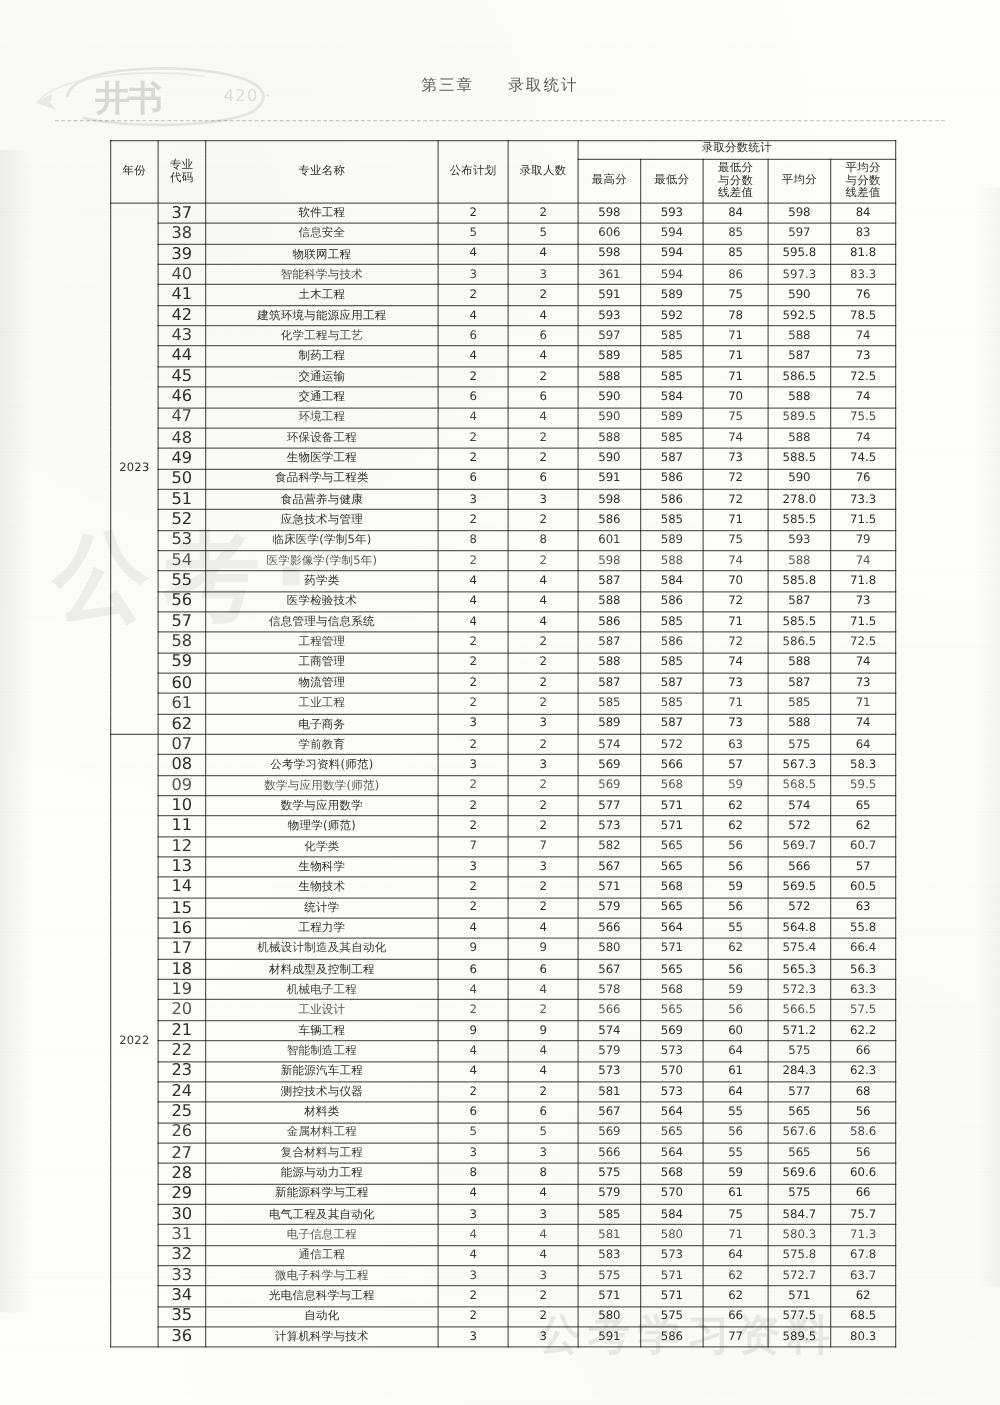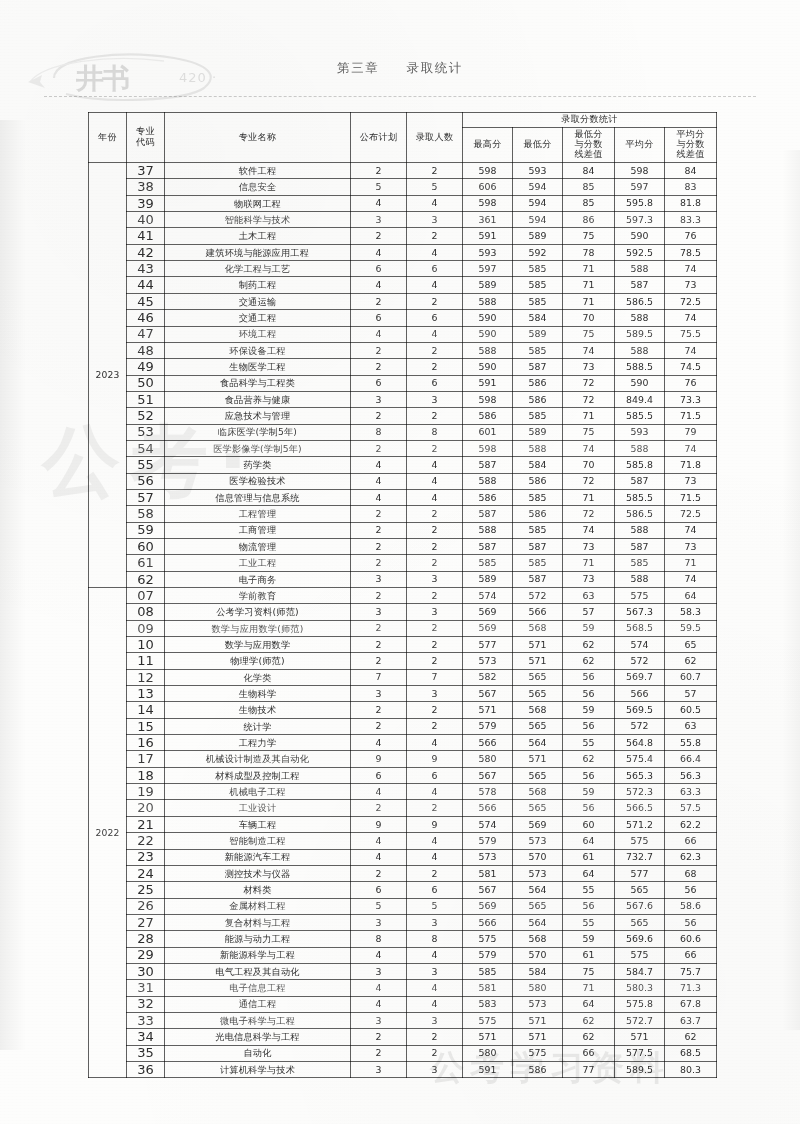--- a/index.html
+++ b/index.html
@@ -121,21 +121,20 @@
     text-align: center;
     vertical-align: middle;
     padding: 0;
     color: #2e2e2e;
     background: transparent;
   }
   table.stats thead th {
     font-weight: 400;
     padding: 2px 1px;
     letter-spacing: .3px;
-    font-family: Liberation Mono, monospace;
   }
   .hd-sub { line-height: 1.12; }
   table.stats tbody td { height: 15.35px; }
   td.c-year   { font-size: 9.2px; letter-spacing: .2px; }
   td.c-code   { font-size: 13px; }
   td.c-name   { text-align: left; padding-left: 5px; font-size: 9.2px; letter-spacing: .2px; }
   td.c-num    { font-size: 9.4px; }
   td.c-score  { font-size: 9.4px; }
 
   
@@ -368,21 +367,21 @@
             <td class="c-score">76</td>
           </tr>
           <tr>
             <td class="c-code">51</td>
             <td class="c-name">食品营养与健康</td>
             <td class="c-num">3</td>
             <td class="c-num">3</td>
             <td class="c-score">598</td>
             <td class="c-score">586</td>
             <td class="c-score">72</td>
-            <td class="c-score">849.4</td>
+            <td class="c-score">278.0</td>
             <td class="c-score">73.3</td>
           </tr>
           <tr>
             <td class="c-code">52</td>
             <td class="c-name">应急技术与管理</td>
             <td class="c-num">2</td>
             <td class="c-num">2</td>
             <td class="c-score">586</td>
             <td class="c-score">585</td>
             <td class="c-score">71</td>
@@ -677,21 +676,21 @@
             <td class="c-score">66</td>
           </tr>
           <tr>
             <td class="c-code">23</td>
             <td class="c-name">新能源汽车工程</td>
             <td class="c-num">4</td>
             <td class="c-num">4</td>
             <td class="c-score">573</td>
             <td class="c-score">570</td>
             <td class="c-score">61</td>
-            <td class="c-score">732.7</td>
+            <td class="c-score">284.3</td>
             <td class="c-score">62.3</td>
           </tr>
           <tr>
             <td class="c-code">24</td>
             <td class="c-name">测控技术与仪器</td>
             <td class="c-num">2</td>
             <td class="c-num">2</td>
             <td class="c-score">581</td>
             <td class="c-score">573</td>
             <td class="c-score">64</td>

